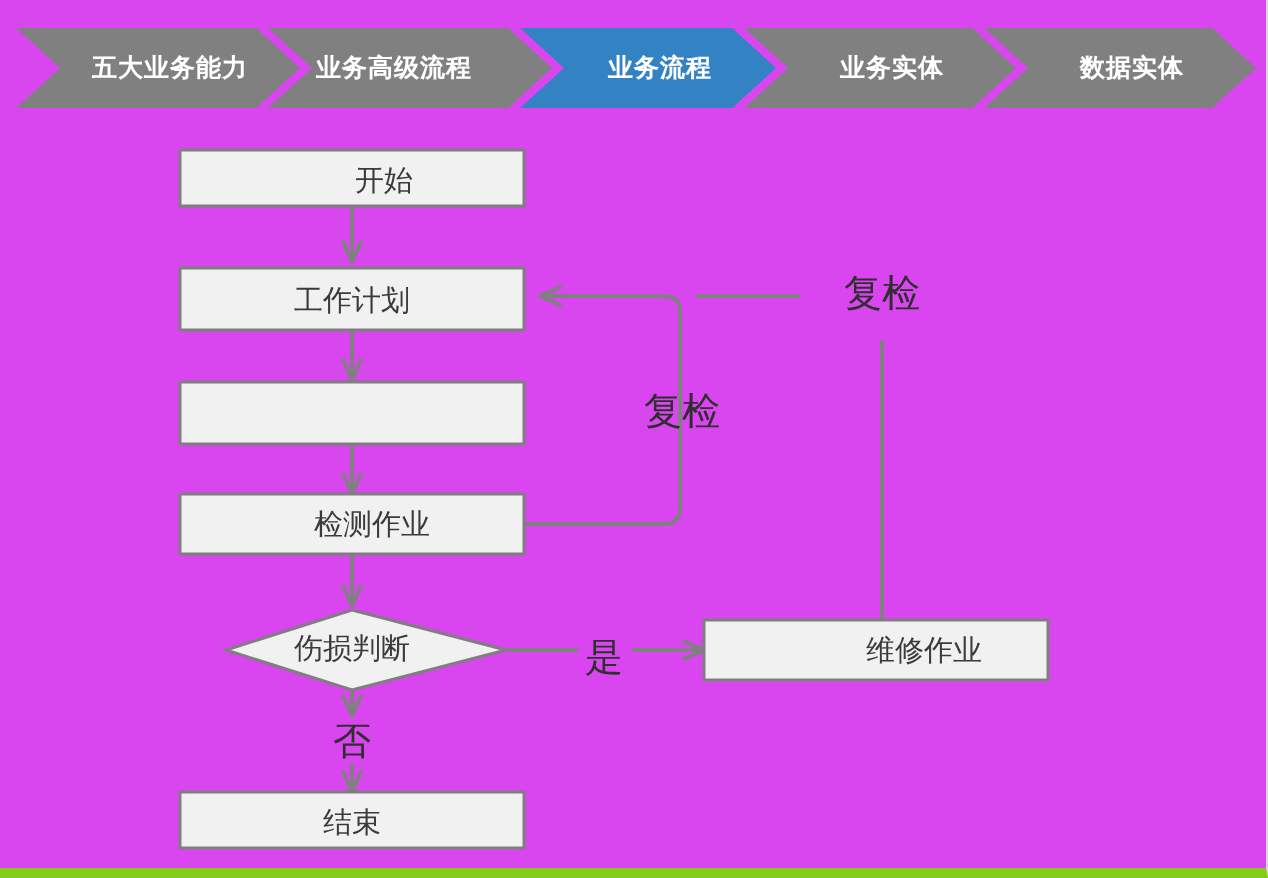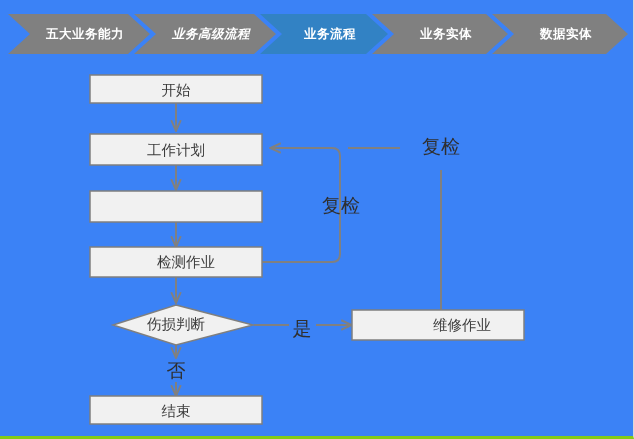--- a/index.html
+++ b/index.html
@@ -10,23 +10,23 @@
     width: 634px;
     height: 439px;
     background: #ffffff;
     font-family: "Liberation Sans", "DejaVu Sans", sans-serif;
     overflow: hidden;
   }
   #page {
     position: relative;
     width: 634px;
     height: 439px;
-    background: #3b82f6;
+    background: #d946ef;
     border-right: 1px solid #d9d9d9;
-    border-bottom: 3px solid #84cc16;
+    border-bottom: 5px solid #84cc16;
     box-sizing: border-box;
   }
 
   
   #breadcrumb {
     position: absolute;
     left: 0;
     top: 14px;
     width: 634px;
     height: 40px;
@@ -83,21 +83,21 @@
       <polygon points="134,0 254,0 276,20 254,40 134,40 156,20" fill="#808080"></polygon>
 
       <polygon points="260,0 366,0 388,20 366,40 260,40 282,20" fill="#3282C4"></polygon>
 
       <polygon points="372,0 486,0 508,20 486,40 372,40 394,20" fill="#808080"></polygon>
 
       <polygon points="492,0 606,0 628,20 606,40 492,40 514,20" fill="#808080"></polygon>
     </svg>
 
     <div class="crumb-label" style="left:30px;  width:110px;">五大业务能力</div>
-    <div class="crumb-label" style="left:156px; width:110px;font-style:italic;">业务高级流程</div>
+    <div class="crumb-label" style="left:142px; width:110px;">业务高级流程</div>
     <div class="crumb-label" style="left:282px; width:96px;">业务流程</div>
     <div class="crumb-label" style="left:394px; width:104px;">业务实体</div>
     <div class="crumb-label" style="left:514px; width:104px;">数据实体</div>
   </div>
 
   <div id="flow">
     <svg width="634" height="439" viewBox="0 0 634 439">
       <defs>
         <marker id="arrow" viewBox="0 0 10 10" refX="9" refY="5" markerWidth="6" markerHeight="6" orient="auto-start-reverse">
           <path d="M 0 1 L 9 5 L 0 9" fill="none" stroke="#808080" stroke-width="1.6"></path>
@@ -126,21 +126,21 @@
       <rect x="90" y="75" width="172" height="28" fill="#F1F1F1" stroke="#7F7F7F" stroke-width="1.5"></rect>
       <rect x="90" y="134" width="172" height="31" fill="#F1F1F1" stroke="#7F7F7F" stroke-width="1.5"></rect>
       <rect x="90" y="191" width="172" height="31" fill="#F1F1F1" stroke="#7F7F7F" stroke-width="1.5"></rect>
       <rect x="90" y="247" width="172" height="30" fill="#F1F1F1" stroke="#7F7F7F" stroke-width="1.5"></rect>
       <polygon points="176,305 253,325 176,345 113,325" fill="#F1F1F1" stroke="#7F7F7F" stroke-width="1.5"></polygon>
       <rect x="352" y="310" width="172" height="30" fill="#F1F1F1" stroke="#7F7F7F" stroke-width="1.5"></rect>
       <rect x="90" y="396" width="172" height="28" fill="#F1F1F1" stroke="#7F7F7F" stroke-width="1.5"></rect>
     </svg>
 
     
-    <div class="node-label" style="left:90px;  top:81px;  width:172px;">开始</div>
+    <div class="node-label" style="left:90px;  top:81px;  width:172px;padding-left:16px;">开始</div>
     <div class="node-label" style="left:90px;  top:141px; width:172px;font-family:Liberation Serif, serif;">工作计划</div>
     <div class="node-label" style="left:90px;  top:253px; width:192px;">检测作业</div>
     <div class="node-label" style="left:106px; top:315px; width:140px;">伤损判断</div>
     <div class="node-label" style="left:352px; top:316px; width:172px;padding-left:24px;">维修作业</div>
     <div class="node-label" style="left:90px;  top:402px; width:172px;">结束</div>
 
     
     <div class="edge-label" style="left:310px; top:193px; width:62px;">复检</div>
     <div class="edge-label" style="left:410px; top:134px; width:62px;">复检</div>
     <div class="edge-label" style="left:286px; top:316px; width:32px;">是</div>

